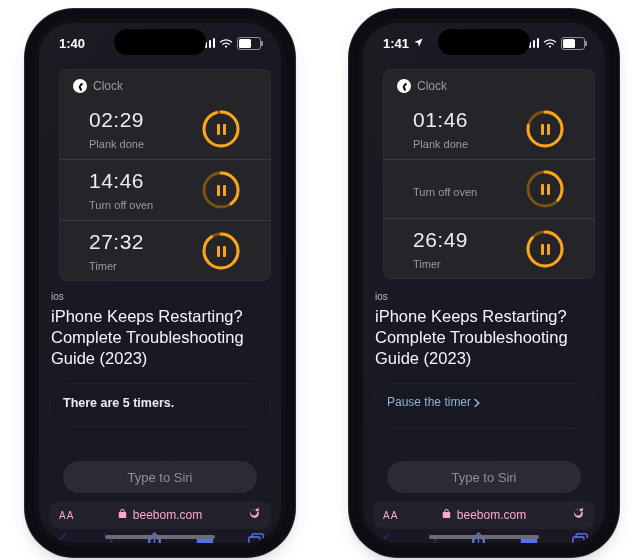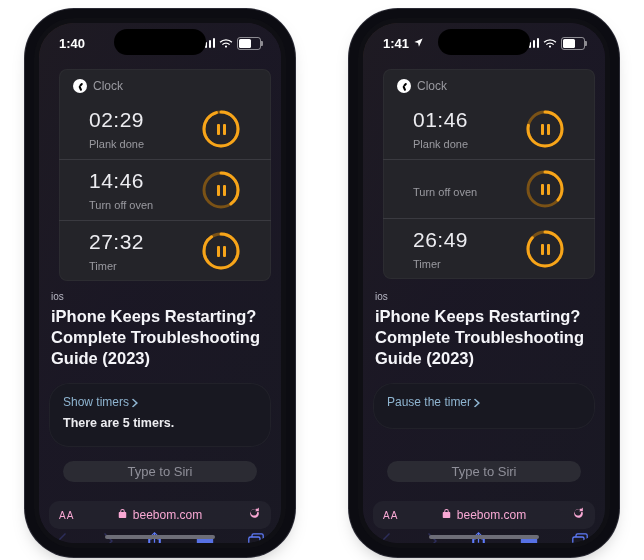--- a/index.html
+++ b/index.html
@@ -66,21 +66,21 @@
   .bg-content{
     position:absolute;inset:0;
     background:
       linear-gradient(rgba(25,23,34,.85),rgba(25,23,34,.85)),
       linear-gradient(120deg,#3b2d25,#251b34 45%,#1a1f2a);
   }
   .article{
     position:absolute;top:268px;left:12px;right:12px;color:#fff;
   }
   .tag{font-size:10px;color:#b8b8c4;margin-bottom:4px}
-  .hed{font-size:16.5px;font-weight:700;line-height:1.28;color:#f5f5f9}
+  .hed{font-size:16.5px;font-weight:400;line-height:1.28;color:#f5f5f9}
   
   .card{
     position:absolute;top:46px;left:20px;right:10px;border-radius:8px;background:var(--card);
     box-shadow:inset 0 0 0 1px rgba(255,255,255,.04);overflow:hidden;z-index:30;
   }
   .card .head{
     display:flex;align-items:center;gap:6px;padding:10px 14px 6px;color:var(--muted);font-size:12px;
   }
   .head .clk{width:14px;height:14px;border-radius:50%;background:#fff;position:relative}
   .head .clk::before,.head .clk::after{content:"";position:absolute;left:50%;top:50%;background:#000;border-radius:1px;transform-origin:left center}
@@ -97,21 +97,21 @@
   
   .siri{
     position:absolute;left:10px;right:10px;top:360px;border-radius:20px;background:var(--siri);
     padding:12px 14px 14px;z-index:25;box-shadow:inset 0 0 0 1px rgba(255,255,255,.04);
   }
   .siri .lead{font-size:12px;color:var(--link);display:flex;align-items:center;gap:3px;margin-bottom:6px}
   .siri .lead .chev{transform:translateY(.5px)}
   .siri .body{font-size:12.5px;font-weight:600;color:var(--text);line-height:1.4}
   
   .pill{
-    position:absolute;left:24px;right:24px;top:438px;height:21px;border-radius:18px;background:var(--pill);
+    position:absolute;left:24px;right:24px;top:438px;height:32px;border-radius:18px;background:var(--pill);
     display:flex;align-items:center;justify-content:center;color:#8f8f99;font-size:13px;z-index:20;
   }
   
   .url{
     position:absolute;left:10px;right:10px;top:478px;height:28px;border-radius:10px;background:rgba(40,40,50,.6);
     display:flex;align-items:center;justify-content:center;color:#f9a8d4;font-size:12px;gap:6px;z-index:18;
   }
   .url .aa{position:absolute;left:10px;font-size:10px;letter-spacing:1px}
   .url .re{position:absolute;right:10px}
   .tools{
@@ -208,26 +208,20 @@
   </svg>
         <div class="bars">
                 <i></i>
                 <i></i>
               </div>
       </div>
     </div>
       </div>
 
       <div class="siri">
-        <div class="lead">
-          <span>Show timers</span>
-            <svg class="chev" width="6" height="9" viewBox="0 0 6 9">
-              <path fill="currentColor" d="M1 0l5 4.5L1 9 0 8l3.8-3.5L0 1z"></path>
-            </svg>
-        </div>
         <div class="body">There are 5 timers.</div>
       </div>
 
       <div class="pill">
         <span>Type to Siri</span>
       </div>
 
       <div class="url">
         <span class="aa">AA</span>
         <span><svg width="9" height="11" viewBox="0 0 12 14">

